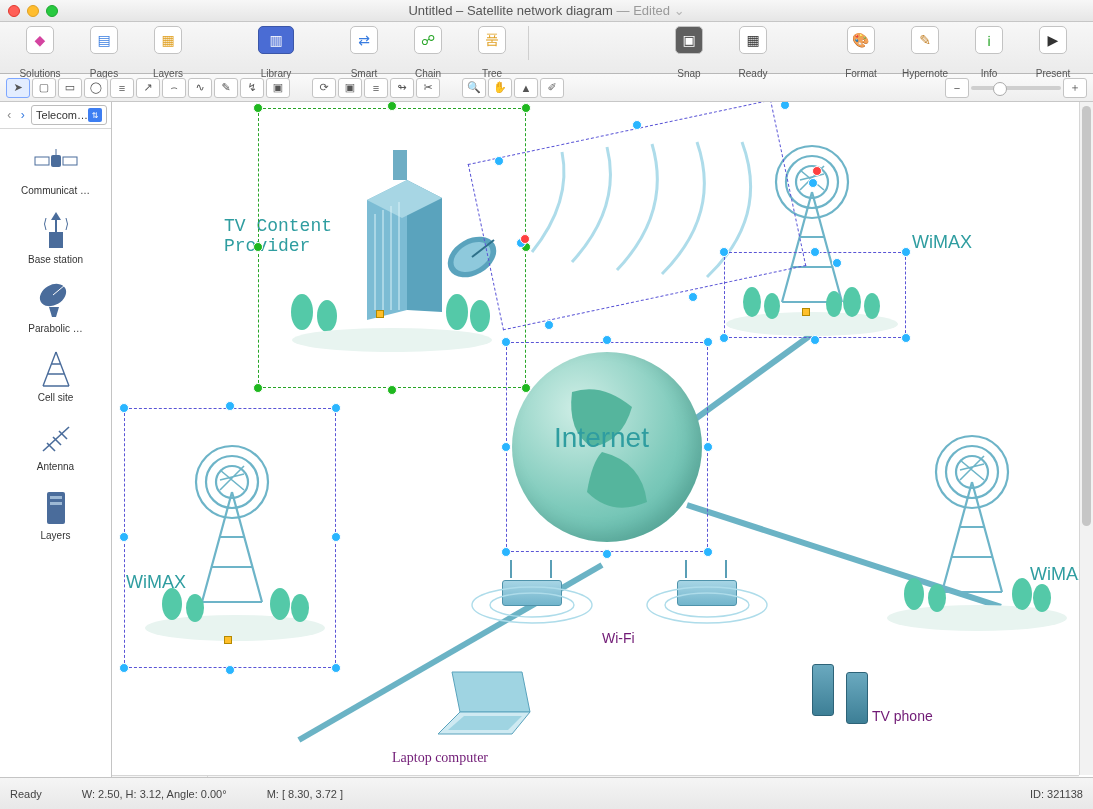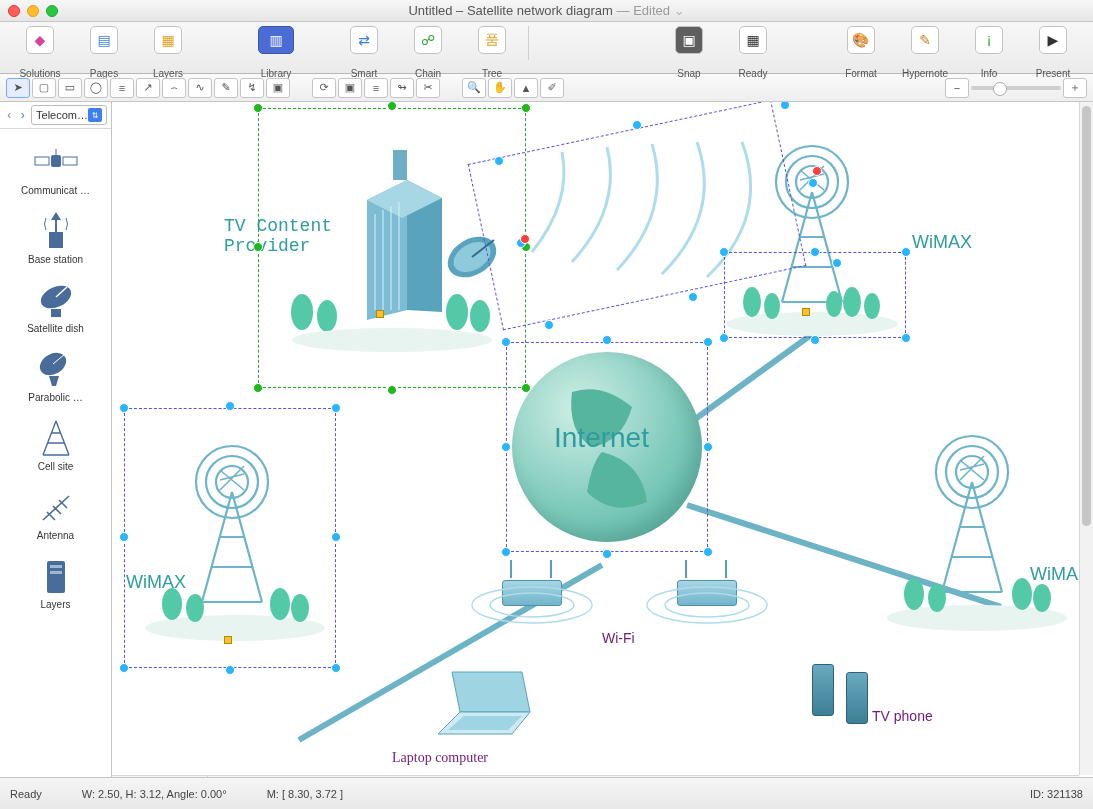--- a/index.html
+++ b/index.html
@@ -394,32 +394,20 @@
                 <path d="M35 10 Q38 16 35 22" fill="none" stroke="#4a6c9b"></path>
               </g>
             </svg>
         </div>
         <div class="cap">Base station</div>
       </div>
       <div class="sb-item">
         <div class="glyph">
           <svg viewBox="0 0 50 44">
               <g fill="#4a6c9b">
-                <ellipse cx="25" cy="20" rx="16" ry="10" transform="rotate(-25 25 20)"></ellipse>
-                <line x1="25" y1="20" x2="36" y2="10" stroke="#fff" stroke-width="1.4"></line>
-                <rect x="20" y="32" width="10" height="8"></rect>
-              </g>
-            </svg>
-        </div>
-        <div class="cap">Satellite dish</div>
-      </div>
-      <div class="sb-item">
-        <div class="glyph">
-          <svg viewBox="0 0 50 44">
-              <g fill="#4a6c9b">
                 <ellipse cx="22" cy="18" rx="14" ry="10" transform="rotate(-30 22 18)"></ellipse>
                 <line x1="22" y1="18" x2="34" y2="8" stroke="#fff"></line>
                 <path d="M18 30 L28 30 L25 40 L21 40 Z"></path>
               </g>
             </svg>
         </div>
         <div class="cap">Parabolic …</div>
       </div>
       <div class="sb-item">
         <div class="glyph">

